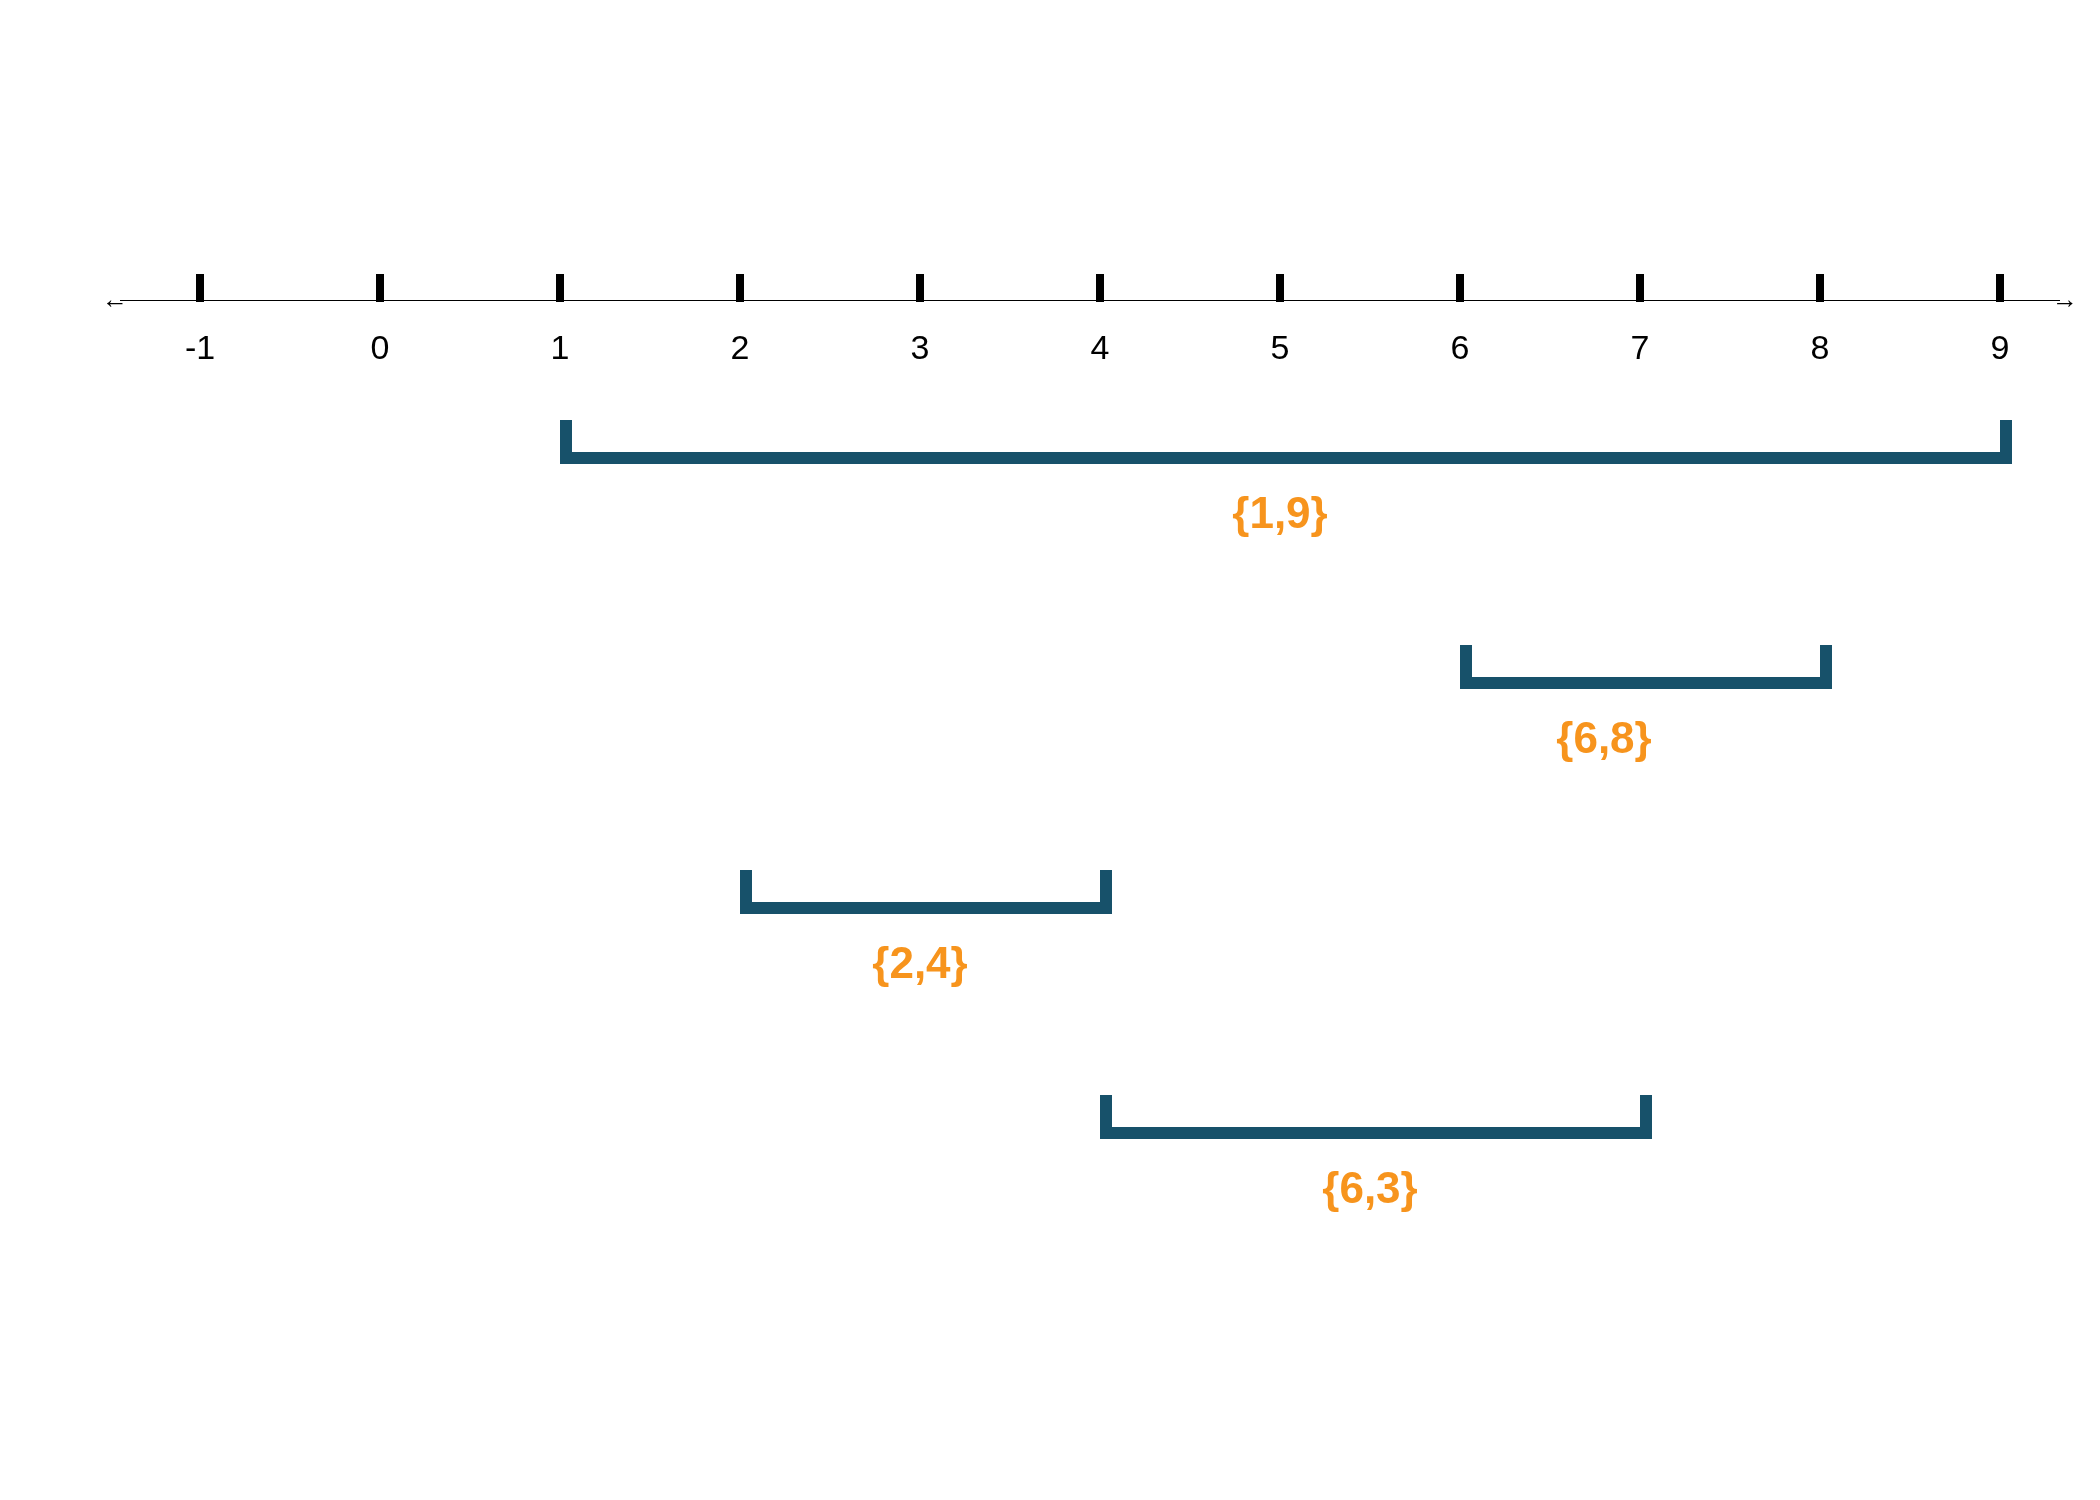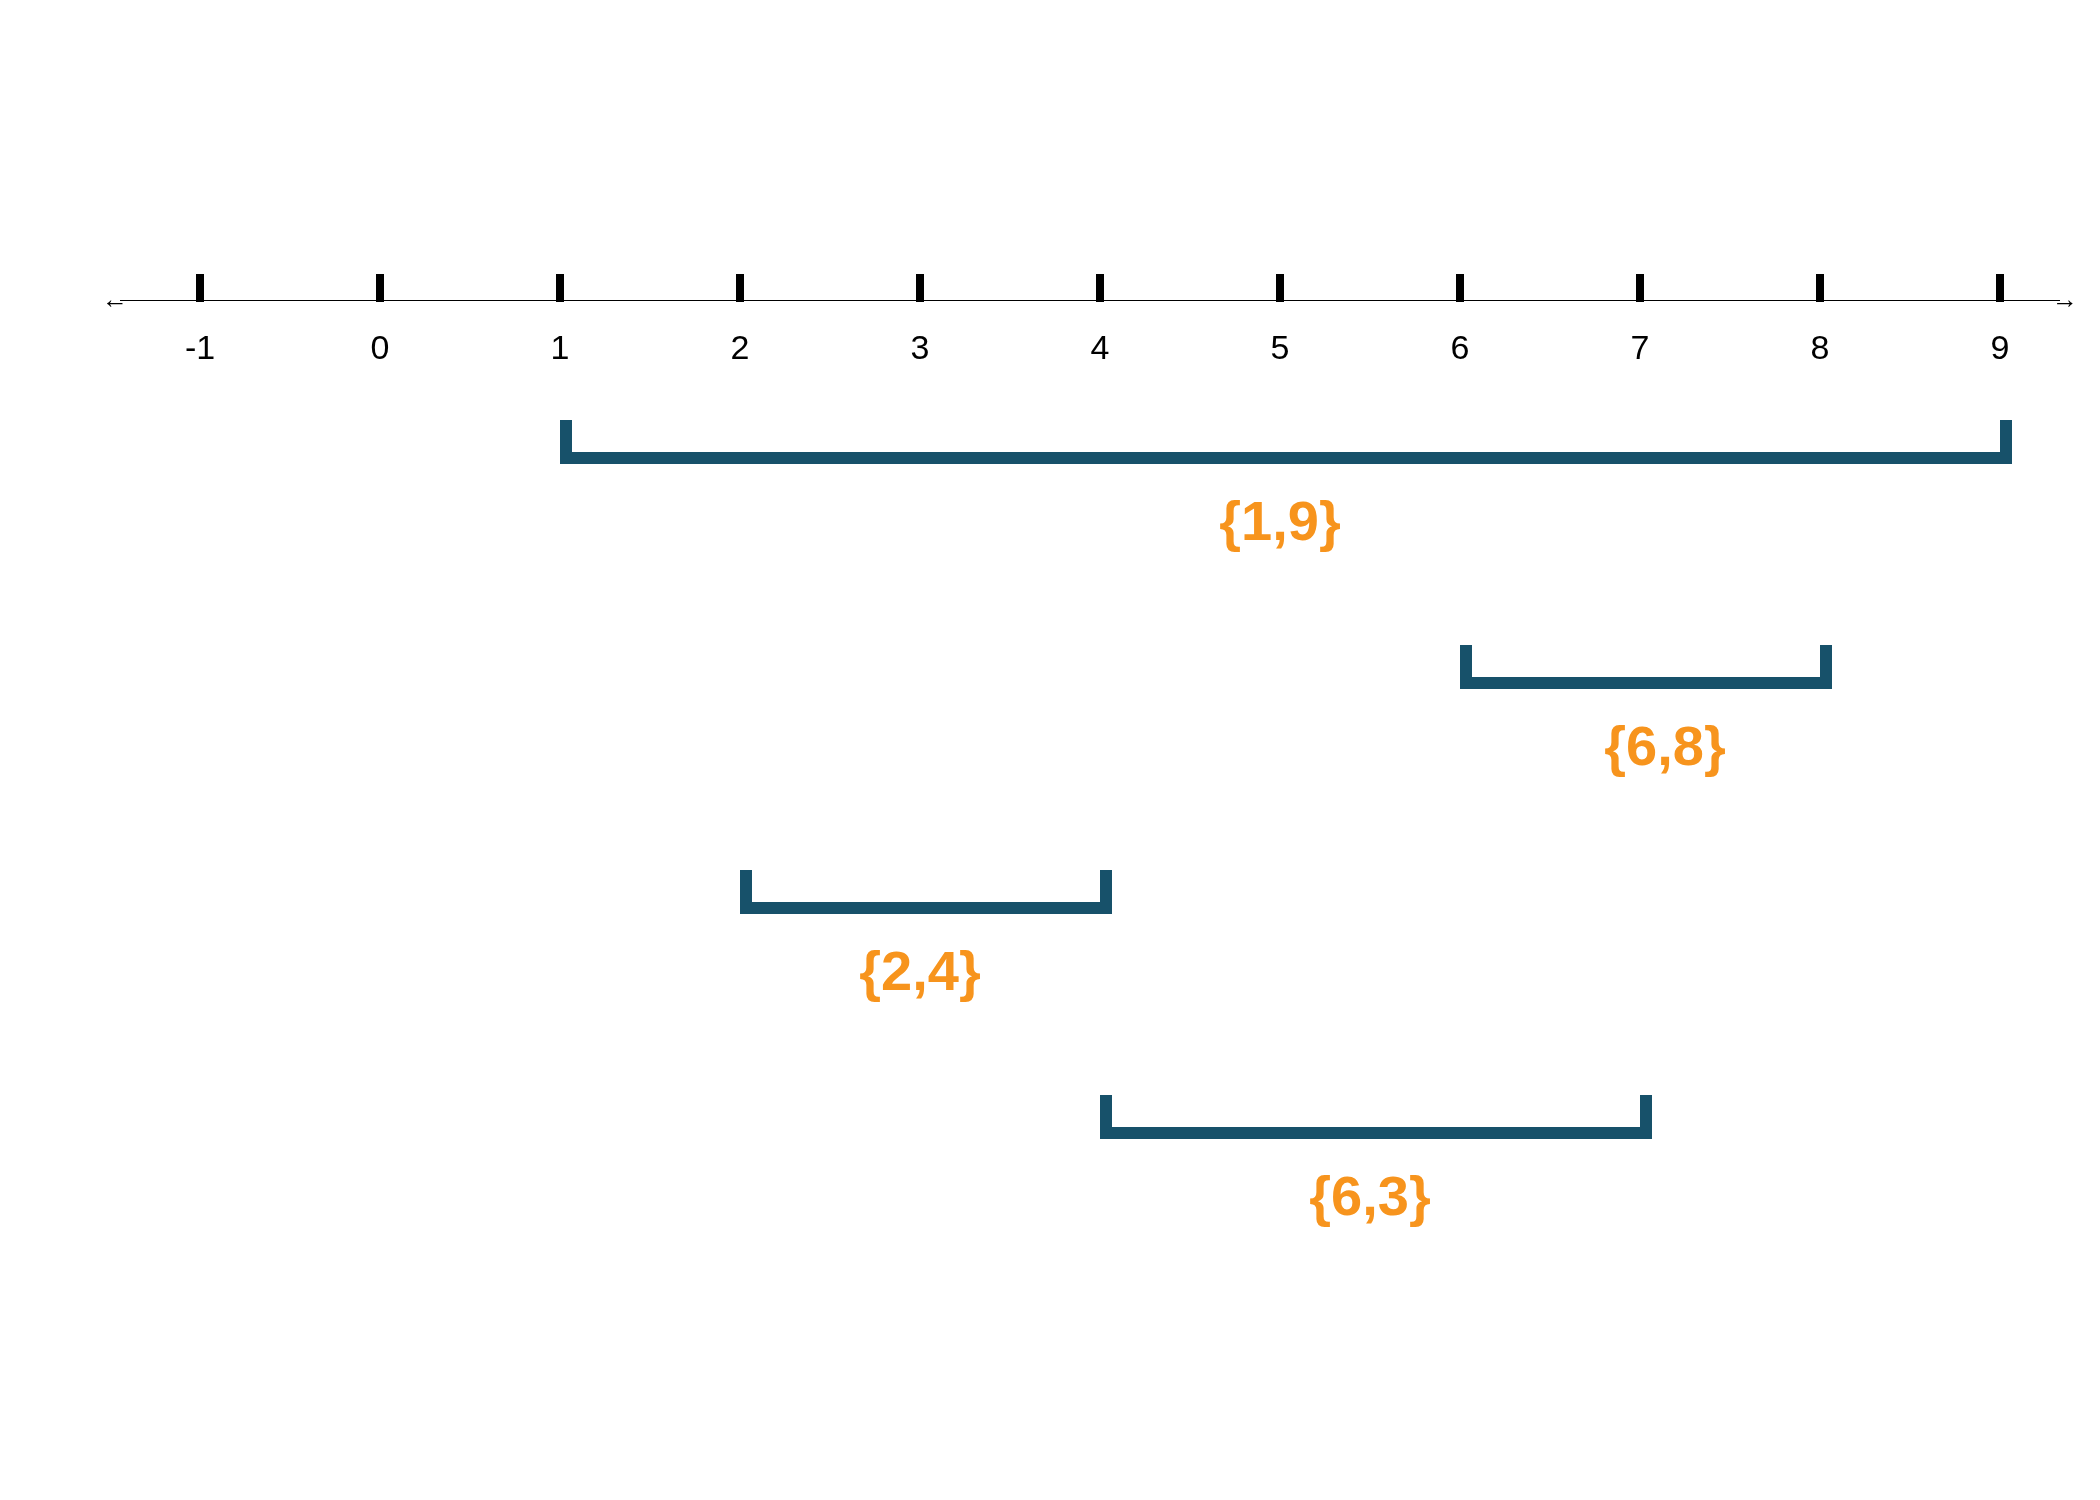--- a/index.html
+++ b/index.html
@@ -46,21 +46,21 @@
     background: #17516a;
     height: 12px;
   }
   .bracket-side {
     position: absolute;
     background: #17516a;
     width: 12px;
   }
   .interval-label {
     position: absolute;
-    font-size: 56px;
+    font-size: 44px;
     font-weight: bold;
     color: #f7941d;
     text-align: center;
     transform: translateX(-50%);
     white-space: nowrap;
   }
   .arrow-glyph {
     position: absolute;
     font-size: 26px;
     color: #000;
@@ -103,21 +103,21 @@
     </div>
 
   <div id="intervals-container">
       <div class="bracket-bottom" style="left: 560px; width: 1452px; top: 452px;"></div>
       <div class="bracket-side" style="left: 560px; top: 420px; height: 44px;"></div>
       <div class="bracket-side" style="left: 2000px; top: 420px; height: 44px;"></div>
       <div class="interval-label" style="left: 1280px; top: 488px;">{1,9}</div>
       <div class="bracket-bottom" style="left: 1460px; width: 372px; top: 677px;"></div>
       <div class="bracket-side" style="left: 1460px; top: 645px; height: 44px;"></div>
       <div class="bracket-side" style="left: 1820px; top: 645px; height: 44px;"></div>
-      <div class="interval-label" style="left: 1665px; top: 713px;">{6,8}</div>
+      <div class="interval-label" style="left: 1604px; top: 713px;">{6,8}</div>
       <div class="bracket-bottom" style="left: 740px; width: 372px; top: 902px;"></div>
       <div class="bracket-side" style="left: 740px; top: 870px; height: 44px;"></div>
       <div class="bracket-side" style="left: 1100px; top: 870px; height: 44px;"></div>
       <div class="interval-label" style="left: 920px; top: 938px; text-align: center;">{2,4}</div>
       <div class="bracket-bottom" style="left: 1100px; width: 552px; top: 1127px;"></div>
       <div class="bracket-side" style="left: 1100px; top: 1095px; height: 44px;"></div>
       <div class="bracket-side" style="left: 1640px; top: 1095px; height: 44px;"></div>
       <div class="interval-label" style="left: 1370px; top: 1163px;">{6,3}</div>
     </div>
 

